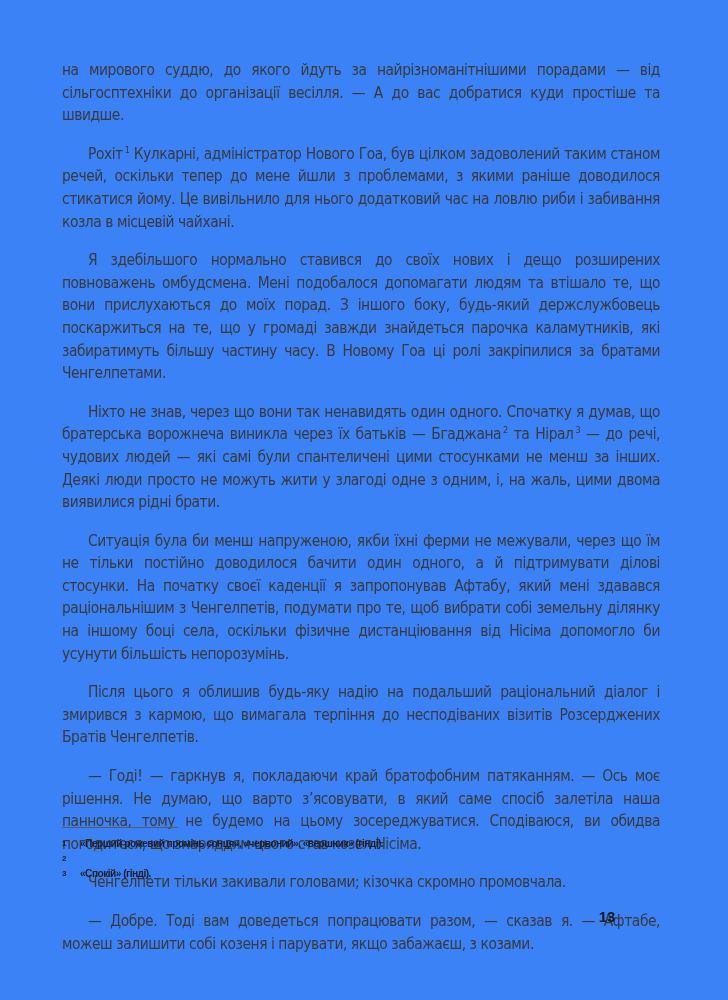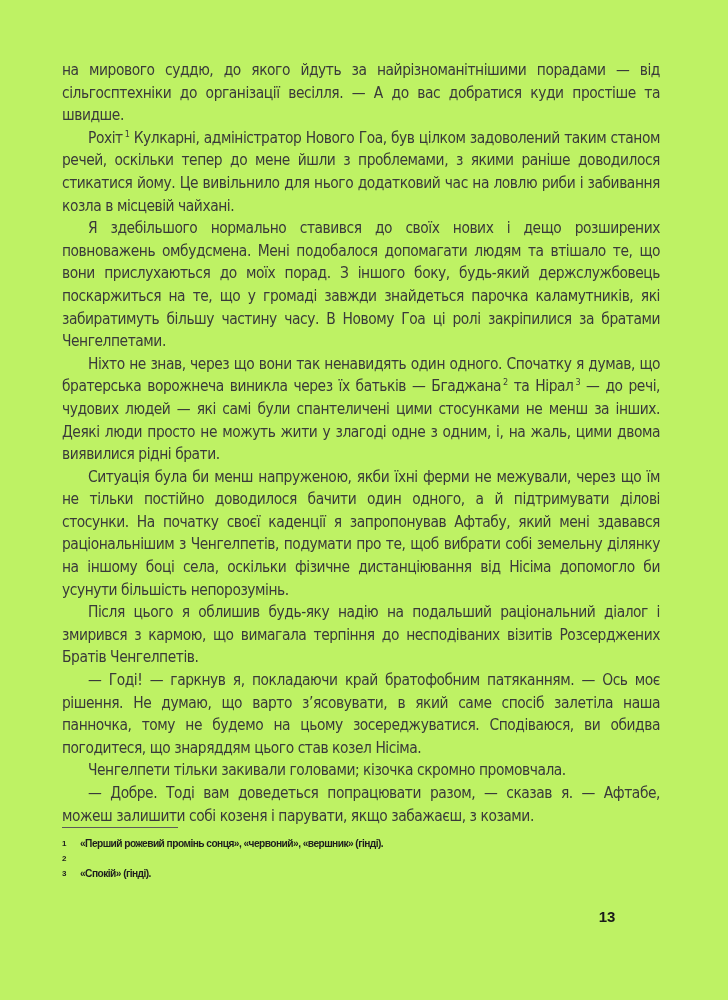--- a/index.html
+++ b/index.html
@@ -11,41 +11,42 @@
     width: 728px;
     height: 1000px;
     position: relative;
     overflow: hidden;
   }
   .page {
     position: absolute;
     left: 0; top: 0;
     width: 728px;
     height: 1000px;
-    background: #bef264;
+    background: #3b82f6;
   }
   .text-block {
     position: absolute;
     left: 62px;
     top: 59px;
     width: 598px;
     font-family: "DejaVu Sans Condensed", "Liberation Sans Narrow", "Liberation Sans", sans-serif;
     font-size: 15.4px;
     line-height: 22.6px;
     color: #3a3a3a;
     letter-spacing: -0.45px;
     text-align: justify;
   }
   .text-block p {
     margin: 0;
     text-indent: 0;
     hyphens: manual;
   }
   .text-block p.indent {
     text-indent: 26px;
+    margin-top: 16px;
   }
   .text-block sup {
     font-size: 9px;
     line-height: 0;
     vertical-align: 6px;
     margin-left: 2px;
   }
   .fn-rule {
     position: absolute;
     left: 62px;

